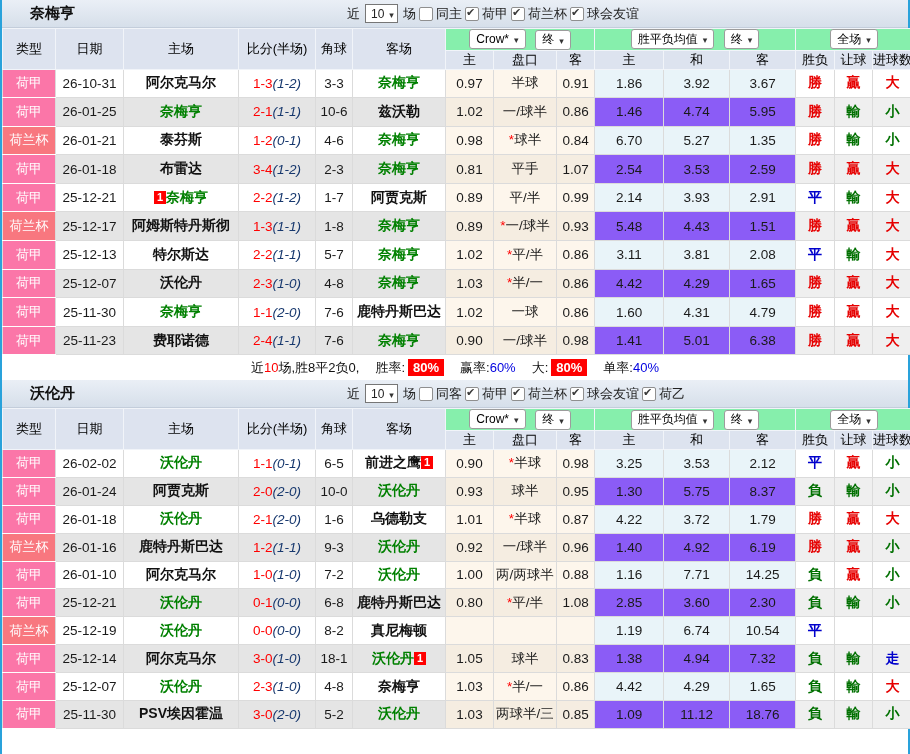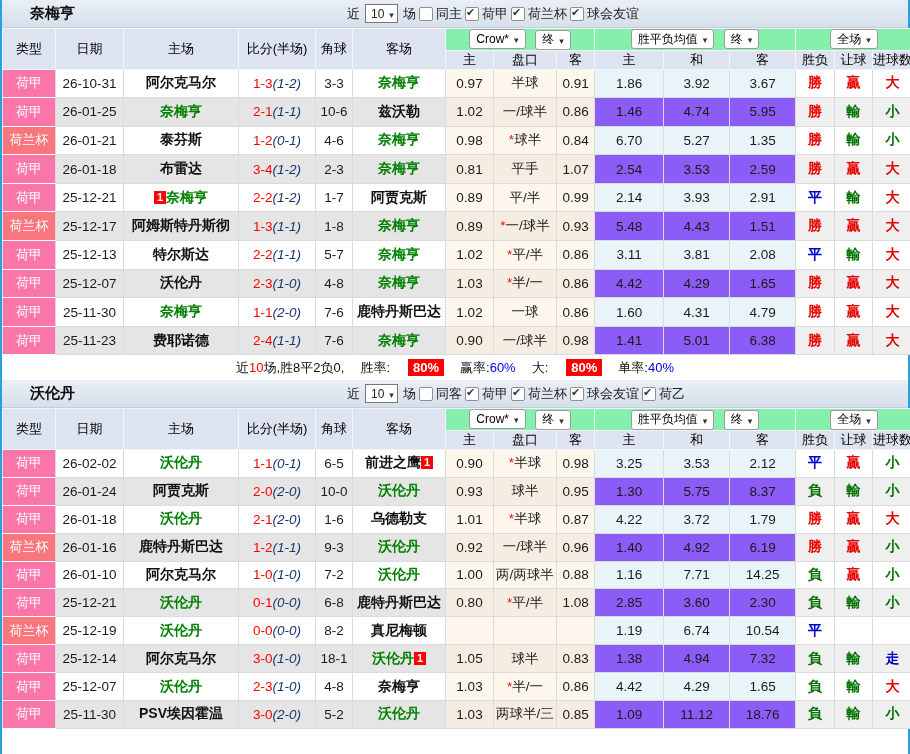--- a/index.html
+++ b/index.html
@@ -53,21 +53,21 @@
   tr.alt td.plain,tr.alt td.team{background:#e5e5e5;}
   tr.alt td.ah{background:#F5EDE1;} tr.alt td.eu{background:#8b5cf6;} tr.alt td.res{background:#EFEFEF;}
   .c-r{color:#E60000;} .c-g{color:#007000;} .c-b{color:#0000CC;}
   .star{color:#FF0000;}
   .badge{display:inline-block;background:#FF0000;color:#fff;font-size:11px;font-weight:bold;
          line-height:13px;padding:0 3px;vertical-align:1px;}
 
   
   .summary{height:25px;display:flex;align-items:center;justify-content:center;font-size:13px;color:#111;}
   .summary .ml{margin-left:16px;}
-  .hl{background:#FF0000;color:#fff;font-weight:bold;padding:1px 5px;margin-left:18px;}
+  .hl{background:#FF0000;color:#fff;font-weight:bold;padding:1px 5px;margin-left:3px;}
   .blue{color:#0000E0;} .red{color:#FF0000;}
 </style>
 </head>
 <body>
 
 <div class="wrap">
 
 
   <div class="sec-head">
     <span class="team">奈梅亨</span>

